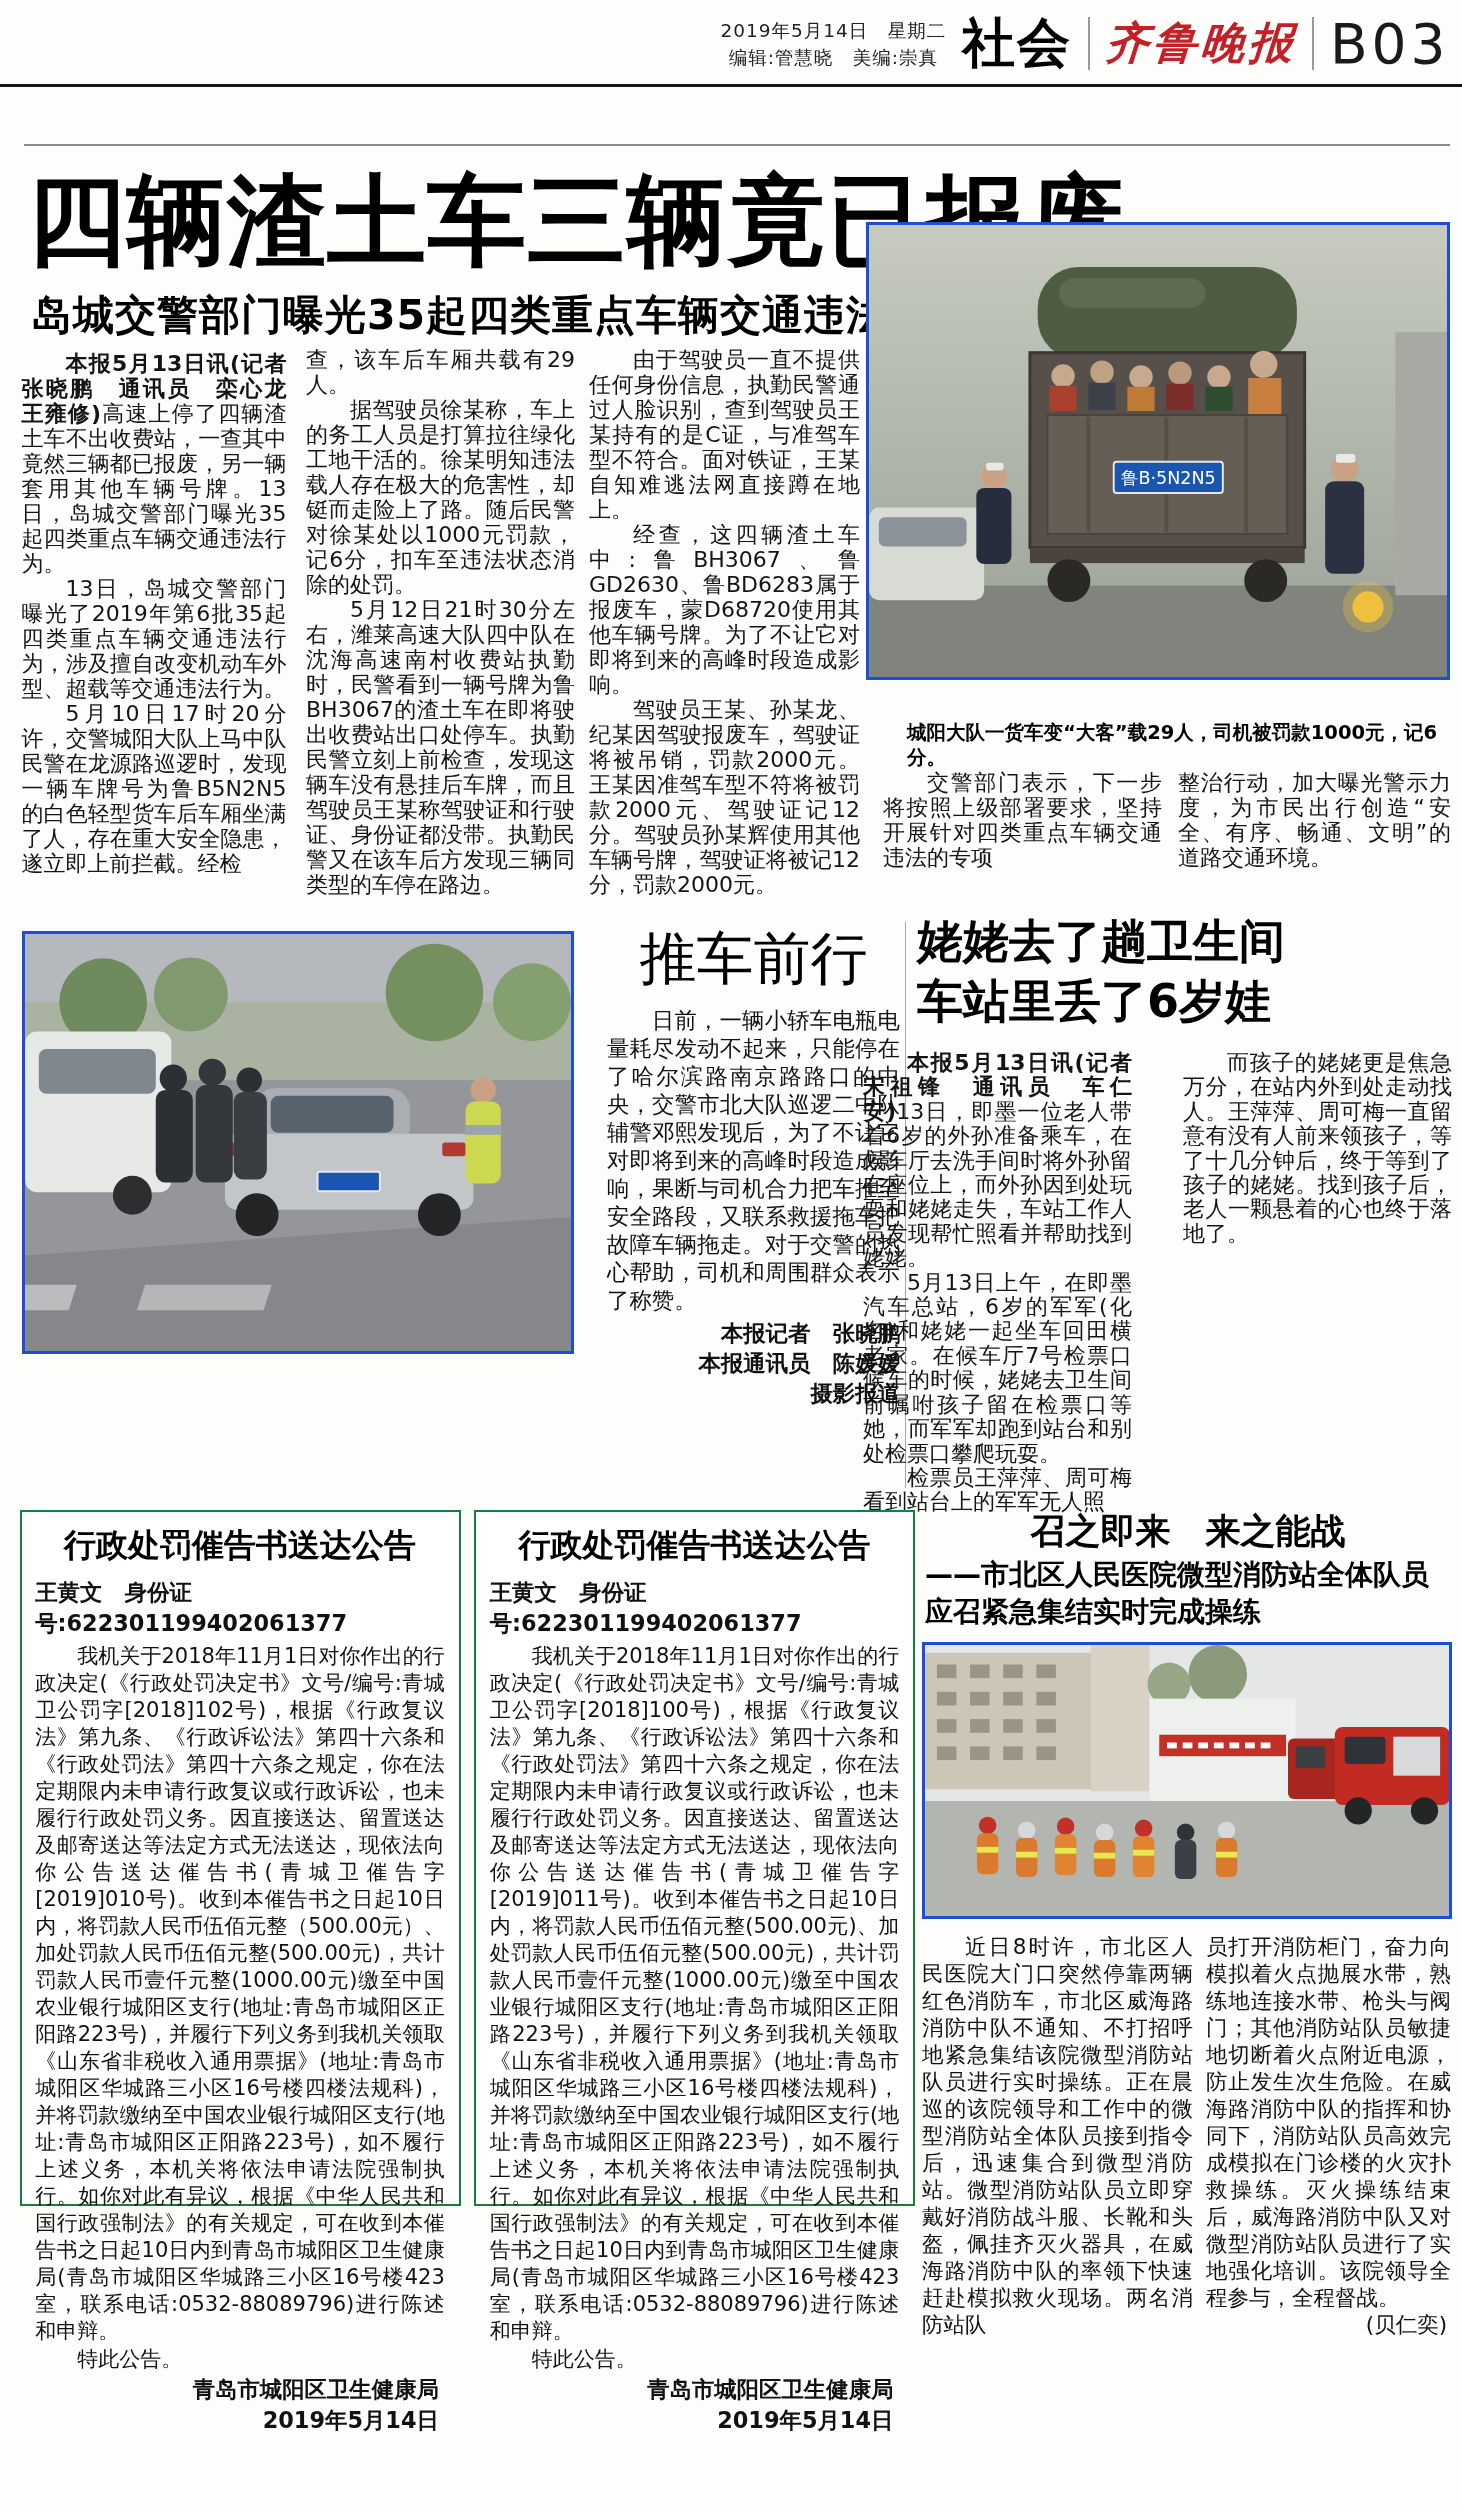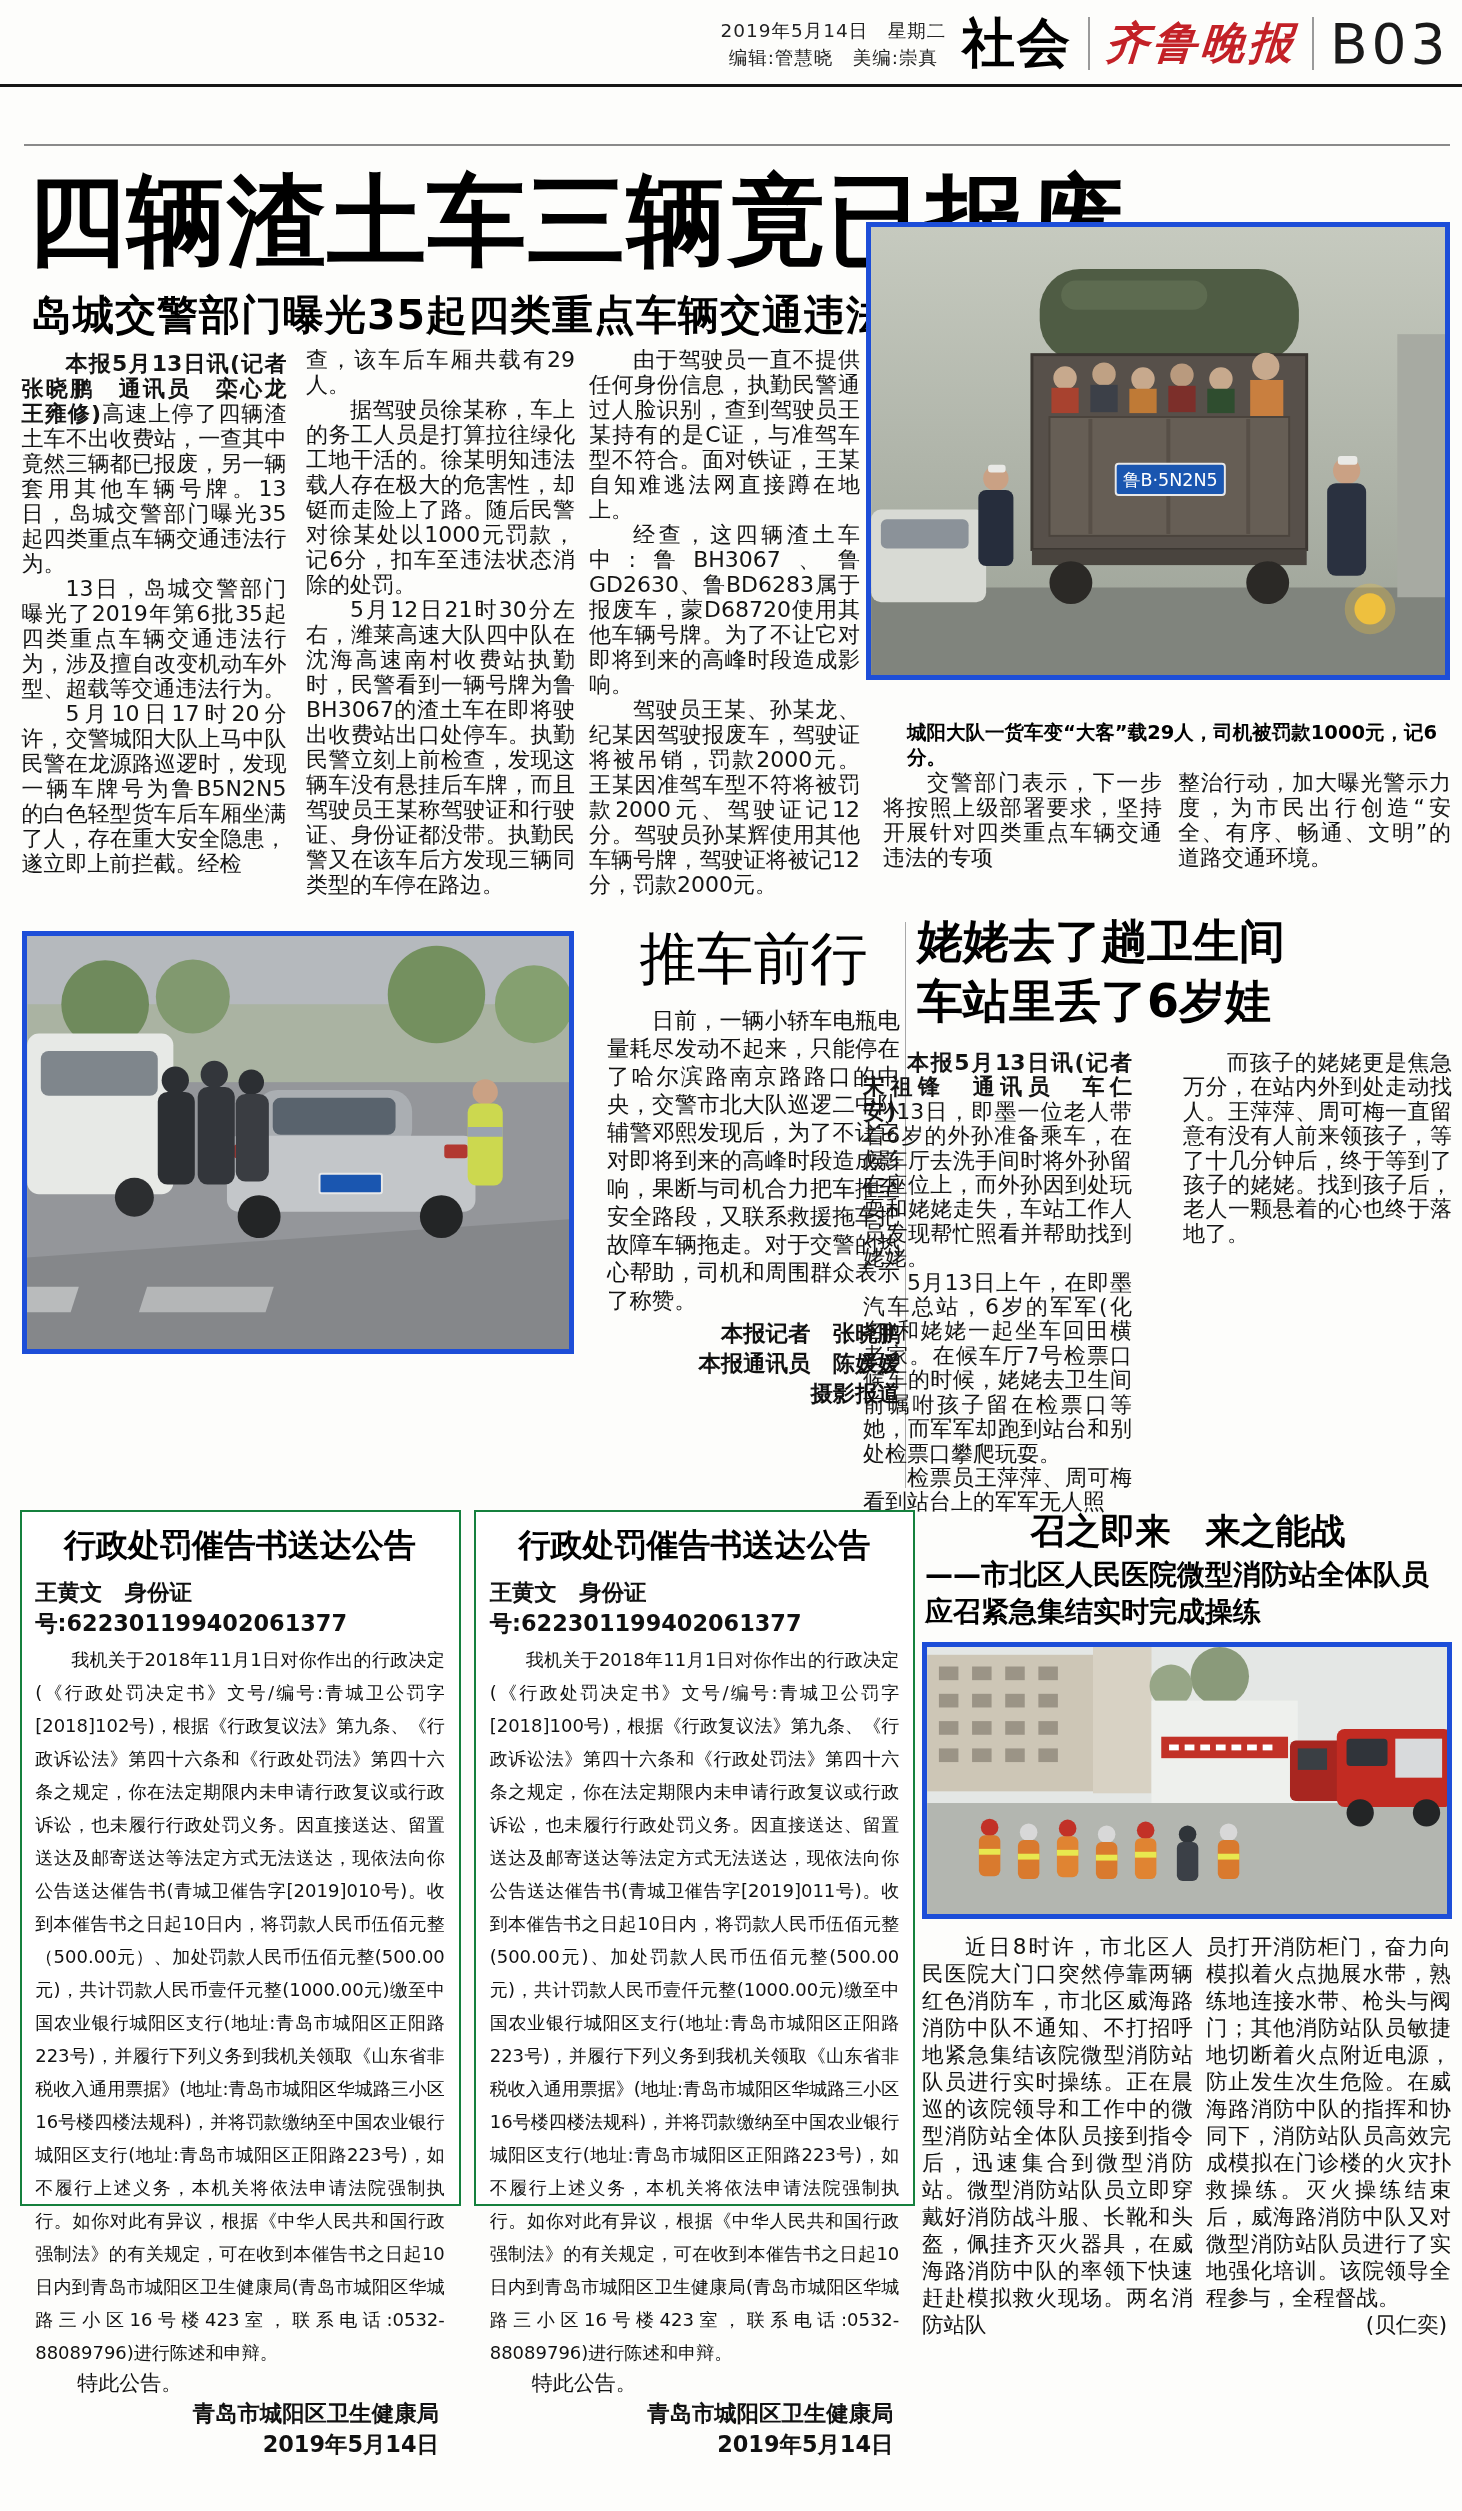--- a/index.html
+++ b/index.html
@@ -30,21 +30,21 @@
   .thin-rule{top:144px;left:24.4px;width:1426px;height:2px;background:#8a8a8a;}
 
   
   .headline{left:27px;top:168px;width:1151px;font-size:99px;font-weight:900;line-height:1.08;letter-spacing:1px;color:#000;white-space:nowrap;}
   .subheadline{left:31px;top:288px;width:1073px;font-size:41px;font-weight:900;letter-spacing:1px;color:#000;}
   .body-col{font-size:22px;line-height:25px;color:#141414;}
   .col1{left:21.5px;top:351px;width:265px;}
   .col2{left:306px;top:347px;width:269px;}
   .col3{left:589px;top:347px;width:271px;}
 
-  .photo-frame{border:5px solid #1d4ed8;box-sizing:border-box;background:#cfd2cc;overflow:hidden;}
+  .photo-frame{border:3px solid #1d4ed8;box-sizing:border-box;background:#cfd2cc;overflow:hidden;}
   .truck-photo{left:866px;top:222px;width:584px;height:458px;}
   .photo-caption{left:907px;top:720px;width:543px;font-size:19.5px;font-weight:bold;line-height:25px;color:#000;}
   .tail-a{left:883px;top:770px;width:279px;}
   .tail-b{left:1178px;top:770px;width:273px;}
 
   
   .push-photo{left:21.5px;top:931px;width:552px;height:423px;}
   .push-title{left:607px;top:921px;width:293px;text-align:center;font-size:57px;font-weight:400;color:#000;}
   .push-body{left:607px;top:1006px;width:293px;font-size:22.4px;line-height:28px;}
   .push-bylines{margin-top:3.9px;text-align:right;font-weight:bold;line-height:30px;}
@@ -53,21 +53,21 @@
   .lost-title{left:917px;top:911px;width:536px;font-size:46px;font-weight:900;line-height:60px;color:#000;}
   .lostA{left:863px;top:1051px;width:269px;line-height:24.4px;}
   .lostB{left:1183px;top:1051px;width:269px;line-height:24.4px;}
 
   
   .notice-box{top:1510px;height:696px;border:2px solid #15803d;box-sizing:border-box;padding:7.8px 13.7px;background:#fff;}
   .notice1{left:19.5px;width:441px;}
   .notice2{left:474px;width:441px;}
   .notice-title{font-size:32px;font-weight:900;text-align:center;margin:3.9px 0 9.8px 0;color:#000;}
   .notice-name{font-size:22.4px;font-weight:bold;margin-bottom:3.9px;}
-  .notice-body{font-size:18px;line-height:33px;text-indent:2em;}
+  .notice-body{font-size:21px;line-height:27px;text-indent:2em;}
   .notice-closing{font-size:21px;line-height:29px;text-indent:2em;}
   .notice-org{font-size:22.4px;font-weight:bold;text-align:right;line-height:31px;padding-right:5.9px;}
 
   
   .fire-title{left:922px;top:1508px;width:532px;text-align:center;font-size:35px;font-weight:900;color:#000;}
   .fire-sub{left:925px;top:1556px;width:527px;font-size:28px;font-weight:900;line-height:37px;color:#000;}
   .fire-photo{left:922px;top:1642px;width:530px;height:277px;}
   .fireA{left:922px;top:1933px;width:271px;font-size:21.5px;line-height:27px;}
   .fireB{left:1206px;top:1933px;width:245px;font-size:21.5px;line-height:27px;}
   .fire-byline{text-align:right;padding-right:3.9px;}

